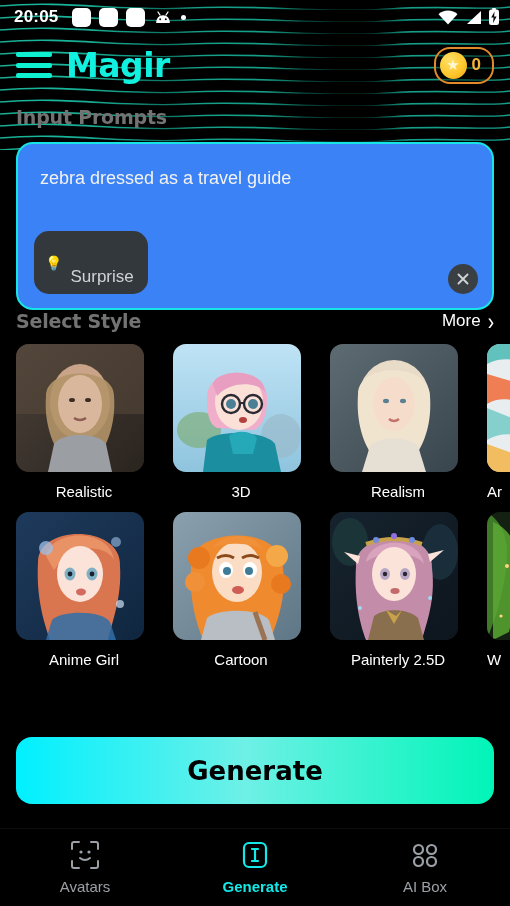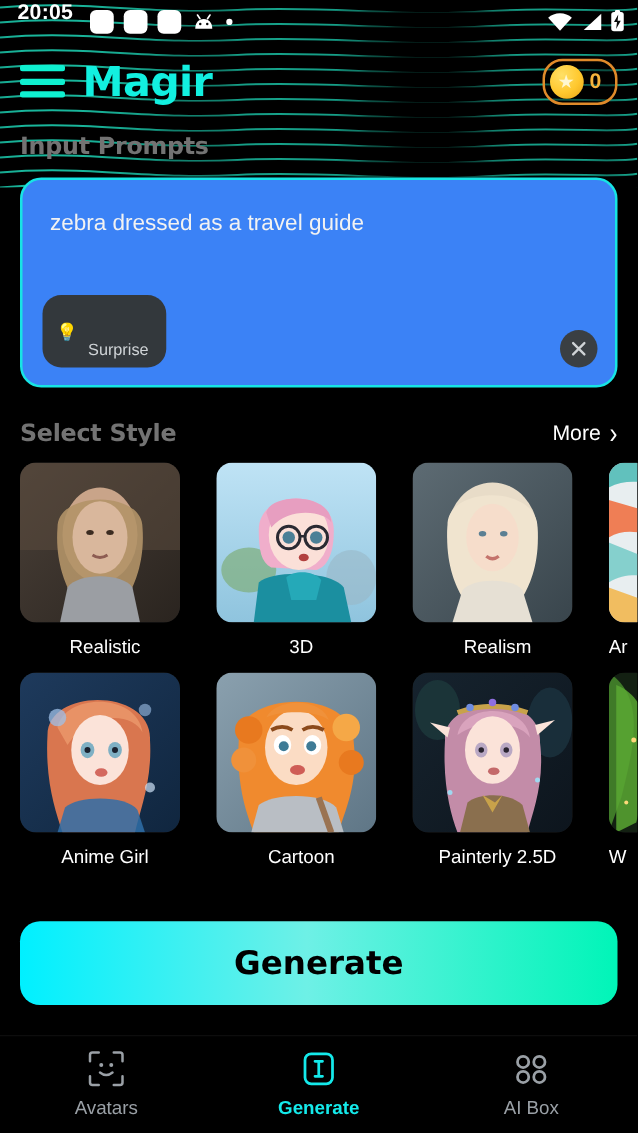--- a/index.html
+++ b/index.html
@@ -21,21 +21,21 @@
     position:absolute; top:0; left:0;
     width:510px; height:150px;
     pointer-events:none;
     z-index:0;
   }
 
   
   .statusbar {
     position:relative; z-index:2;
     height:34px;
-    display:flex; 
+    display:flex; align-items:center;
     padding:0 10px 0 14px;
   }
   .clock {
     color:#fff; font-size:17px; font-weight:bold;
     letter-spacing:.2px;
   }
   .sb-icons-left {
     display:flex; align-items:center; gap:8px;
     margin-left:14px;
   }
@@ -128,21 +128,21 @@
   }
   .surprise-chip {
     position:absolute; left:16px; bottom:14px;
     display:flex; align-items:center; gap:8px;
     background:#33383c;
     border-radius:15px;
     padding:7px 14px 7px 11px;
     cursor:pointer;
   }
   .surprise-chip .bulb { font-size:14px; line-height:1; }
-  .surprise-chip .lbl { color:#cfd3d6; font-size:13px;margin-top:29px; }
+  .surprise-chip .lbl { color:#cfd3d6; font-size:17px;margin-top:29px; }
   .clear-btn {
     position:absolute; right:14px; bottom:14px;
     width:30px; height:30px; border-radius:50%;
     background:#3a3f43;
     display:flex; align-items:center; justify-content:center;
     cursor:pointer;
   }
 
   
   .style-area { position:relative; z-index:2; padding-left:16px; margin-top:12px; }
@@ -270,21 +270,21 @@
       <span class="bulb">💡</span>
       <span class="lbl">Surprise</span>
     </div>
     <div class="clear-btn">
       <svg width="14" height="14" viewBox="0 0 14 14">
         <path d="M2.5,2.5 L11.5,11.5 M11.5,2.5 L2.5,11.5" stroke="#cfd3d6" stroke-width="1.9" stroke-linecap="round"></path>
       </svg>
     </div>
   </div>
 
-  <div class="sec-head" style="margin-top:26px;">
+  <div class="sec-head" style="">
     <div class="section-title">Select Style</div>
     <div class="more-link">
       <span>More</span>
       <span class="chev">›</span>
     </div>
   </div>
 
   <div class="style-area">
 
     <div class="style-row">

